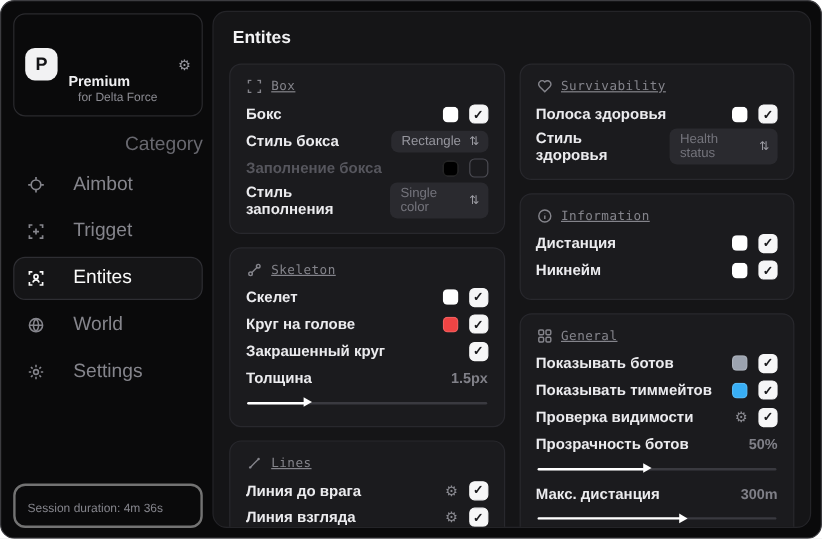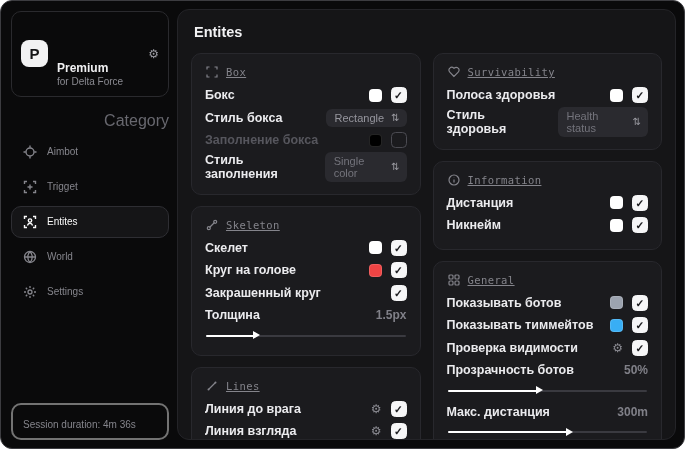--- a/index.html
+++ b/index.html
@@ -5,25 +5,25 @@
   html,body{margin:0;padding:0;background:#ffffff;font-family:"Liberation Sans",sans-serif;}
   *{box-sizing:border-box;}
   .app{position:relative;width:685px;height:449px;background:#0a0a0b;border:1px solid #3c3c40;border-radius:12px;display:flex;overflow:hidden;}
 
   
   .sidebar{width:176px;display:flex;flex-direction:column;padding:10px 8px 8px 10px;flex-shrink:0;}
   .brand-card{display:flex;align-items:center;gap:9px;border:1px solid #2a2a2e;border-radius:10px;padding:7px 9px;}
   .logo{width:27px;height:27px;background:#f2f2f3;border-radius:8px;color:#141416;font-weight:700;font-size:15px;display:flex;align-items:center;justify-content:center;flex-shrink:0;}
   .brand-text{flex:1;line-height:1.25;}
   .brand-name{font-size:12px;font-weight:700;color:#f0f0f2;margin-top:42px;}
-  .brand-sub{font-size:10px;color:#8b8b92;}
+  .brand-sub{font-size:10px;color:#8b8b92;text-align:center;}
   .brand-gear{color:#9a9aa1;font-size:12px;cursor:pointer;}
   .category{font-size:16px;color:#68686f;margin:15px 0 6px 7px;text-align:right;}
   .nav{display:flex;flex-direction:column;gap:3px;}
-  .nav-item{display:flex;align-items:center;gap:10px;padding:8px 11px;border-radius:10px;border:1px solid transparent;color:#85858c;font-size:10px;cursor:pointer;}
+  .nav-item{display:flex;align-items:center;gap:24px;padding:8px 11px;border-radius:10px;border:1px solid transparent;color:#85858c;font-size:16px;cursor:pointer;}
   .nav-item.active{background:#151517;border-color:#2e2e33;color:#fafafa;}
   .nav-icon{width:14px;height:14px;display:flex;align-items:center;justify-content:center;}
   .nav-icon svg{display:block;}
   .session-card{margin-top:auto;border:2px solid #737373;border-radius:10px;padding:14px 10px 8px;font-size:10px;color:#85858c;}
 
   
   .main{flex:1;margin:8px 8px 8px 0;background:#151517;border:1px solid #242428;border-radius:12px;padding:12px 13px;display:flex;flex-direction:column;overflow:hidden;}
   .page-title{font-size:14.5px;font-weight:700;color:#f2f2f4;margin:2px 0 13px 3px;}
   .columns{display:flex;gap:12px;align-items:flex-start;}
   .col{flex:1;display:flex;flex-direction:column;gap:11px;}

